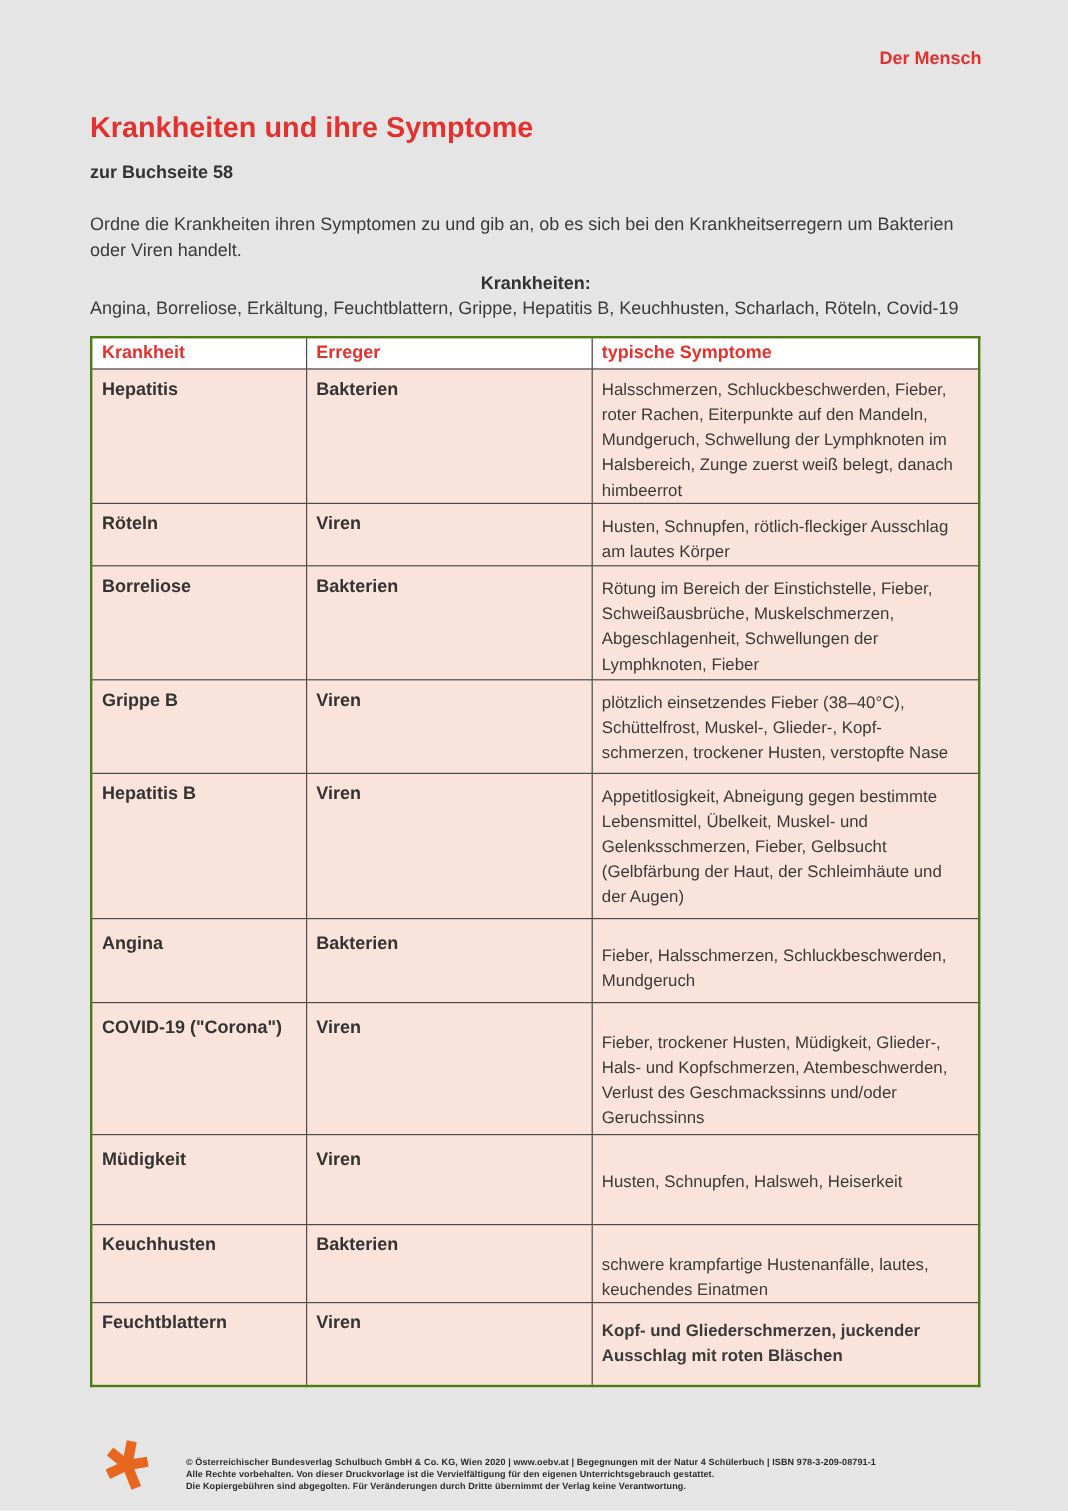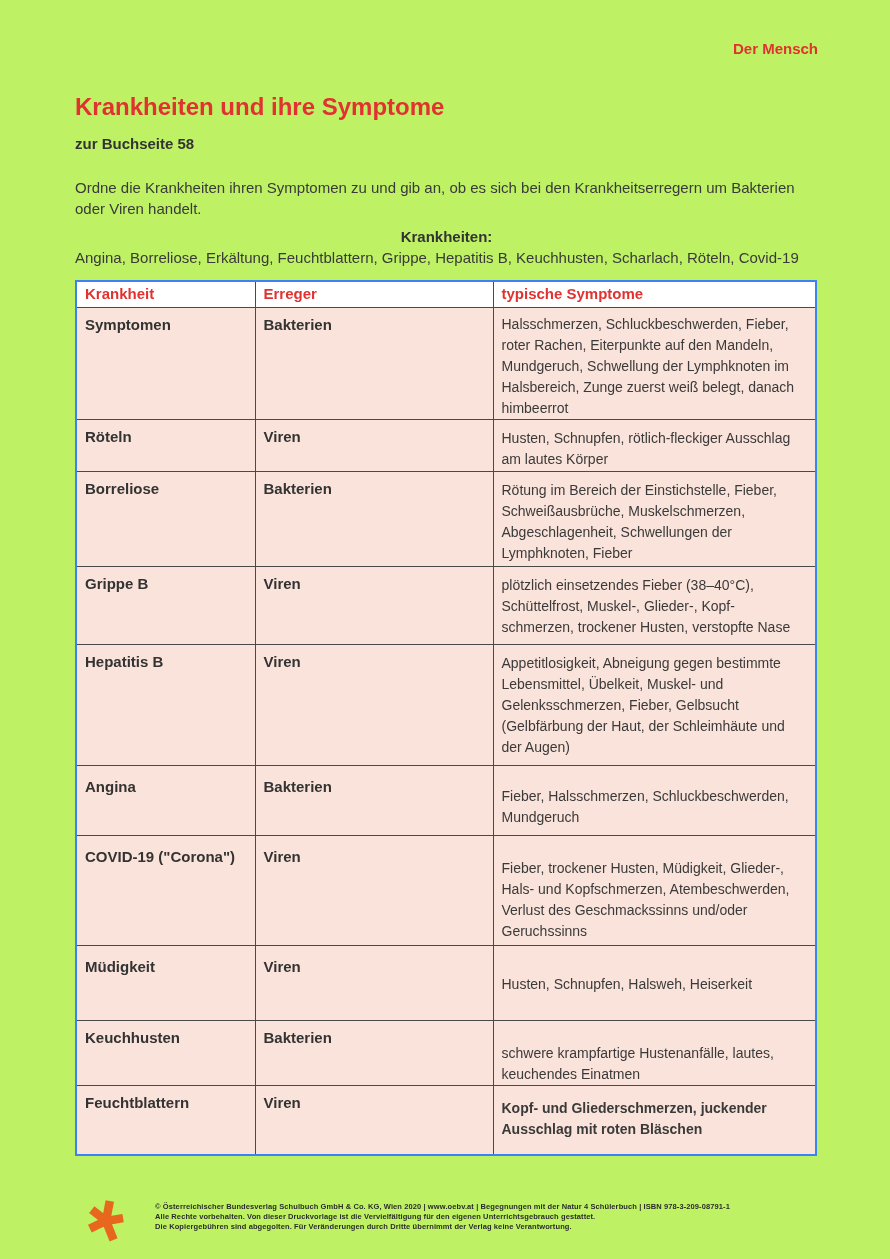--- a/index.html
+++ b/index.html
@@ -1,21 +1,21 @@
 <!DOCTYPE html>
 <html><head>
 <meta charset="utf-8">
 <style>
   * { box-sizing: border-box; margin: 0; padding: 0; }
   html, body { background: #ffffff; }
   .page {
     position: relative;
     width: 890px;
     height: 1259px;
-    background: #bef264;
+    background: #e5e5e5;
     font-family: "Liberation Sans", sans-serif;
     color: #3a3a3a;
     overflow: hidden;
   }
   .corner-tag {
     position: absolute;
     top: 40px;
     right: 72px;
     font-size: 15px;
     font-weight: bold;
@@ -56,21 +56,21 @@
   .list-text {
     margin-top: 2px;
     font-size: 15px;
     line-height: 21px;
     color: #3a3a3a;
   }
   table.disease-table {
     margin-top: 12px;
     width: 740px;
     border-collapse: collapse;
-    border: 2px solid #3b82f6;
+    border: 2px solid #4d7c0f;
     table-layout: fixed;
   }
   .disease-table th, .disease-table td {
     border: 1px solid #4a4a4a;
     vertical-align: top;
     text-align: left;
   }
   .disease-table th {
     background: #ffffff;
     color: #e23230;
@@ -114,21 +114,21 @@
   tbody tr:nth-child(9)  td.cell-symptome { padding-top: 22px; }
   tbody tr:nth-child(10) td.cell-symptome { padding-top: 12px; font-weight: bold; }
   tbody tr:nth-child(6) td.cell-name, tbody tr:nth-child(6) td.cell-erreger,
   tbody tr:nth-child(7) td.cell-name, tbody tr:nth-child(7) td.cell-erreger,
   tbody tr:nth-child(8) td.cell-name, tbody tr:nth-child(8) td.cell-erreger { padding-top: 12px; }
   .footer {
     position: absolute;
     left: 87px;
     top: 1196px;
     display: flex;
-    align-items: flex-start;
+    align-items: flex-end;
   }
   .footer-logo { width: 38px; height: 48px; flex: 0 0 auto; }
   .footer-text {
     margin-left: 30px;
     margin-top: 6px;
     font-size: 7.5px;
     line-height: 10px;
     font-weight: bold;
     color: #2b2b2b;
     letter-spacing: 0.1px;
@@ -156,21 +156,21 @@
       </colgroup>
       <thead>
         <tr>
           <th>Krankheit</th>
           <th>Erreger</th>
           <th>typische Symptome</th>
         </tr>
       </thead>
       <tbody>
         <tr>
-          <td class="cell-name">Symptomen</td>
+          <td class="cell-name">Hepatitis</td>
           <td class="cell-erreger">Bakterien</td>
           <td class="cell-symptome">Halsschmerzen, Schluckbeschwerden, Fieber,
 roter Rachen, Eiterpunkte auf den Mandeln,
 Mundgeruch, Schwellung der Lymphknoten im
 Halsbereich, Zunge zuerst weiß belegt, danach
 himbeerrot</td>
         </tr>
         <tr>
           <td class="cell-name">Röteln</td>
           <td class="cell-erreger">Viren</td>

